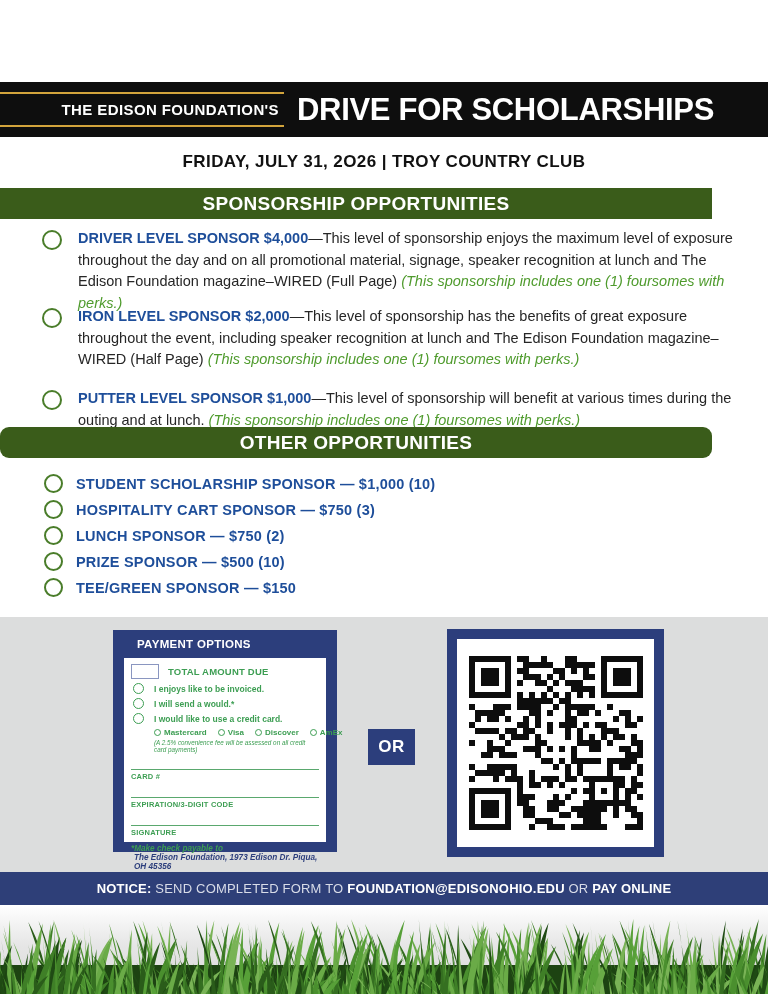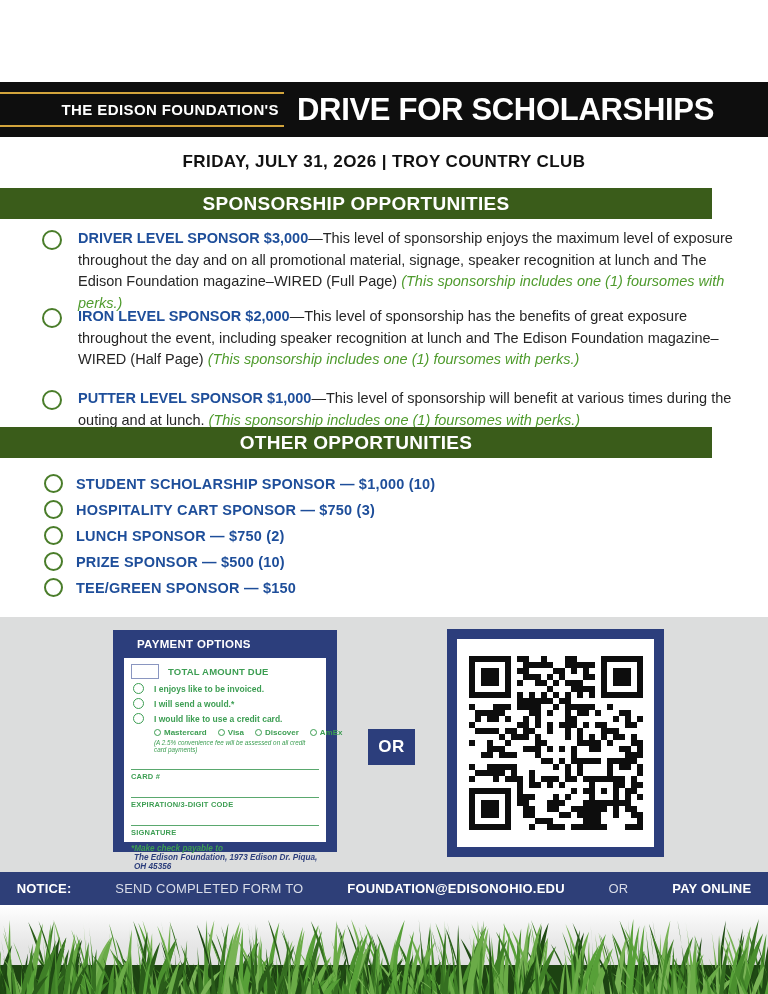--- a/index.html
+++ b/index.html
@@ -29,21 +29,21 @@
     display:flex; align-items:center; justify-content:center;
     font-weight:700; font-size:17px; letter-spacing:0.4px; color:#111111;
   }
   
   .section-bar {
     position:absolute; left:0; width:712px; height:31px; background:#3a5c1a;
     display:flex; align-items:center; justify-content:center;
     color:#ffffff; font-weight:700; font-size:19px; letter-spacing:0.3px;
   }
   .bar-sponsor { top:188px; }
-  .bar-other   { top:427px; }
+  .bar-other   { top:427px;border-radius:9px; }
   
   .sponsor-item { position:absolute; left:42px; right:30px; }
   .sp-circle {
     position:absolute; left:0; top:2px; width:20px; height:20px;
     border:2.5px solid #4a7d2a; border-radius:50%; background:#fff; cursor:pointer;
   }
   .sp-text { margin-left:36px; font-size:14.5px; line-height:21.5px; color:#262626; }
   .s-name  { color:#1e4e9a; font-weight:700; }
   .s-note  { color:#4f9b2d; font-style:italic; }
   
@@ -91,21 +91,21 @@
   }
   .qr-block { position:absolute; left:447px; top:629px; width:217px; height:228px; background:#2c3e7c; }
   .qr-white {
     position:absolute; inset:10px; background:#ffffff;
     display:flex; align-items:center; justify-content:center; cursor:pointer;
   }
   
   .notice-bar {
     position:absolute; left:0; top:872px; width:768px; height:33px; background:#2e3f78;
     display:flex; align-items:center; justify-content:center;
-    font-size:13px; letter-spacing:0.2px; color:#d8dce8; white-space:pre;gap:40px;
+    font-size:13px; letter-spacing:0.2px; color:#d8dce8; white-space:pre;
   }
   .notice-bold { color:#ffffff; font-weight:700; }
   .notice-link { color:#ffffff; font-weight:700; cursor:pointer; }
   
   .grass {
     position:absolute; left:0; top:905px; width:768px; height:89px;
     background:linear-gradient(#ffffff, #e6e6e6 45%, #d8d8d8); overflow:hidden;
   }
   .grass svg { display:block; width:768px; height:89px; }
 </style>
@@ -119,21 +119,21 @@
     <div class="big-title">DRIVE FOR SCHOLARSHIPS</div>
   </div>
 
   <div class="date-line">FRIDAY, JULY 31, 2O26 | TROY COUNTRY CLUB</div>
 
   <div class="section-bar bar-sponsor">SPONSORSHIP OPPORTUNITIES</div>
 
   <div class="sponsor-item" style="top:228px">
     <div class="sp-circle"></div>
     <div class="sp-text">
-      <span class="s-name">DRIVER LEVEL SPONSOR $3,000</span><span>—This level of sponsorship enjoys the maximum level of exposure throughout the day and on all promotional material, signage, speaker recognition at lunch and The Edison Foundation magazine–WIRED (Full Page) </span><span class="s-note">(This sponsorship includes one (1) foursomes with perks.)</span>
+      <span class="s-name">DRIVER LEVEL SPONSOR $4,000</span><span>—This level of sponsorship enjoys the maximum level of exposure throughout the day and on all promotional material, signage, speaker recognition at lunch and The Edison Foundation magazine–WIRED (Full Page) </span><span class="s-note">(This sponsorship includes one (1) foursomes with perks.)</span>
     </div>
   </div>
 
   <div class="sponsor-item" style="top:306px">
     <div class="sp-circle"></div>
     <div class="sp-text">
       <span class="s-name">IRON LEVEL SPONSOR $2,000</span><span>—This level of sponsorship has the benefits of great exposure throughout the event, including speaker recognition at lunch and The Edison Foundation magazine–WIRED (Half Page) </span><span class="s-note">(This sponsorship includes one (1) foursomes with perks.)</span>
     </div>
   </div>
 

